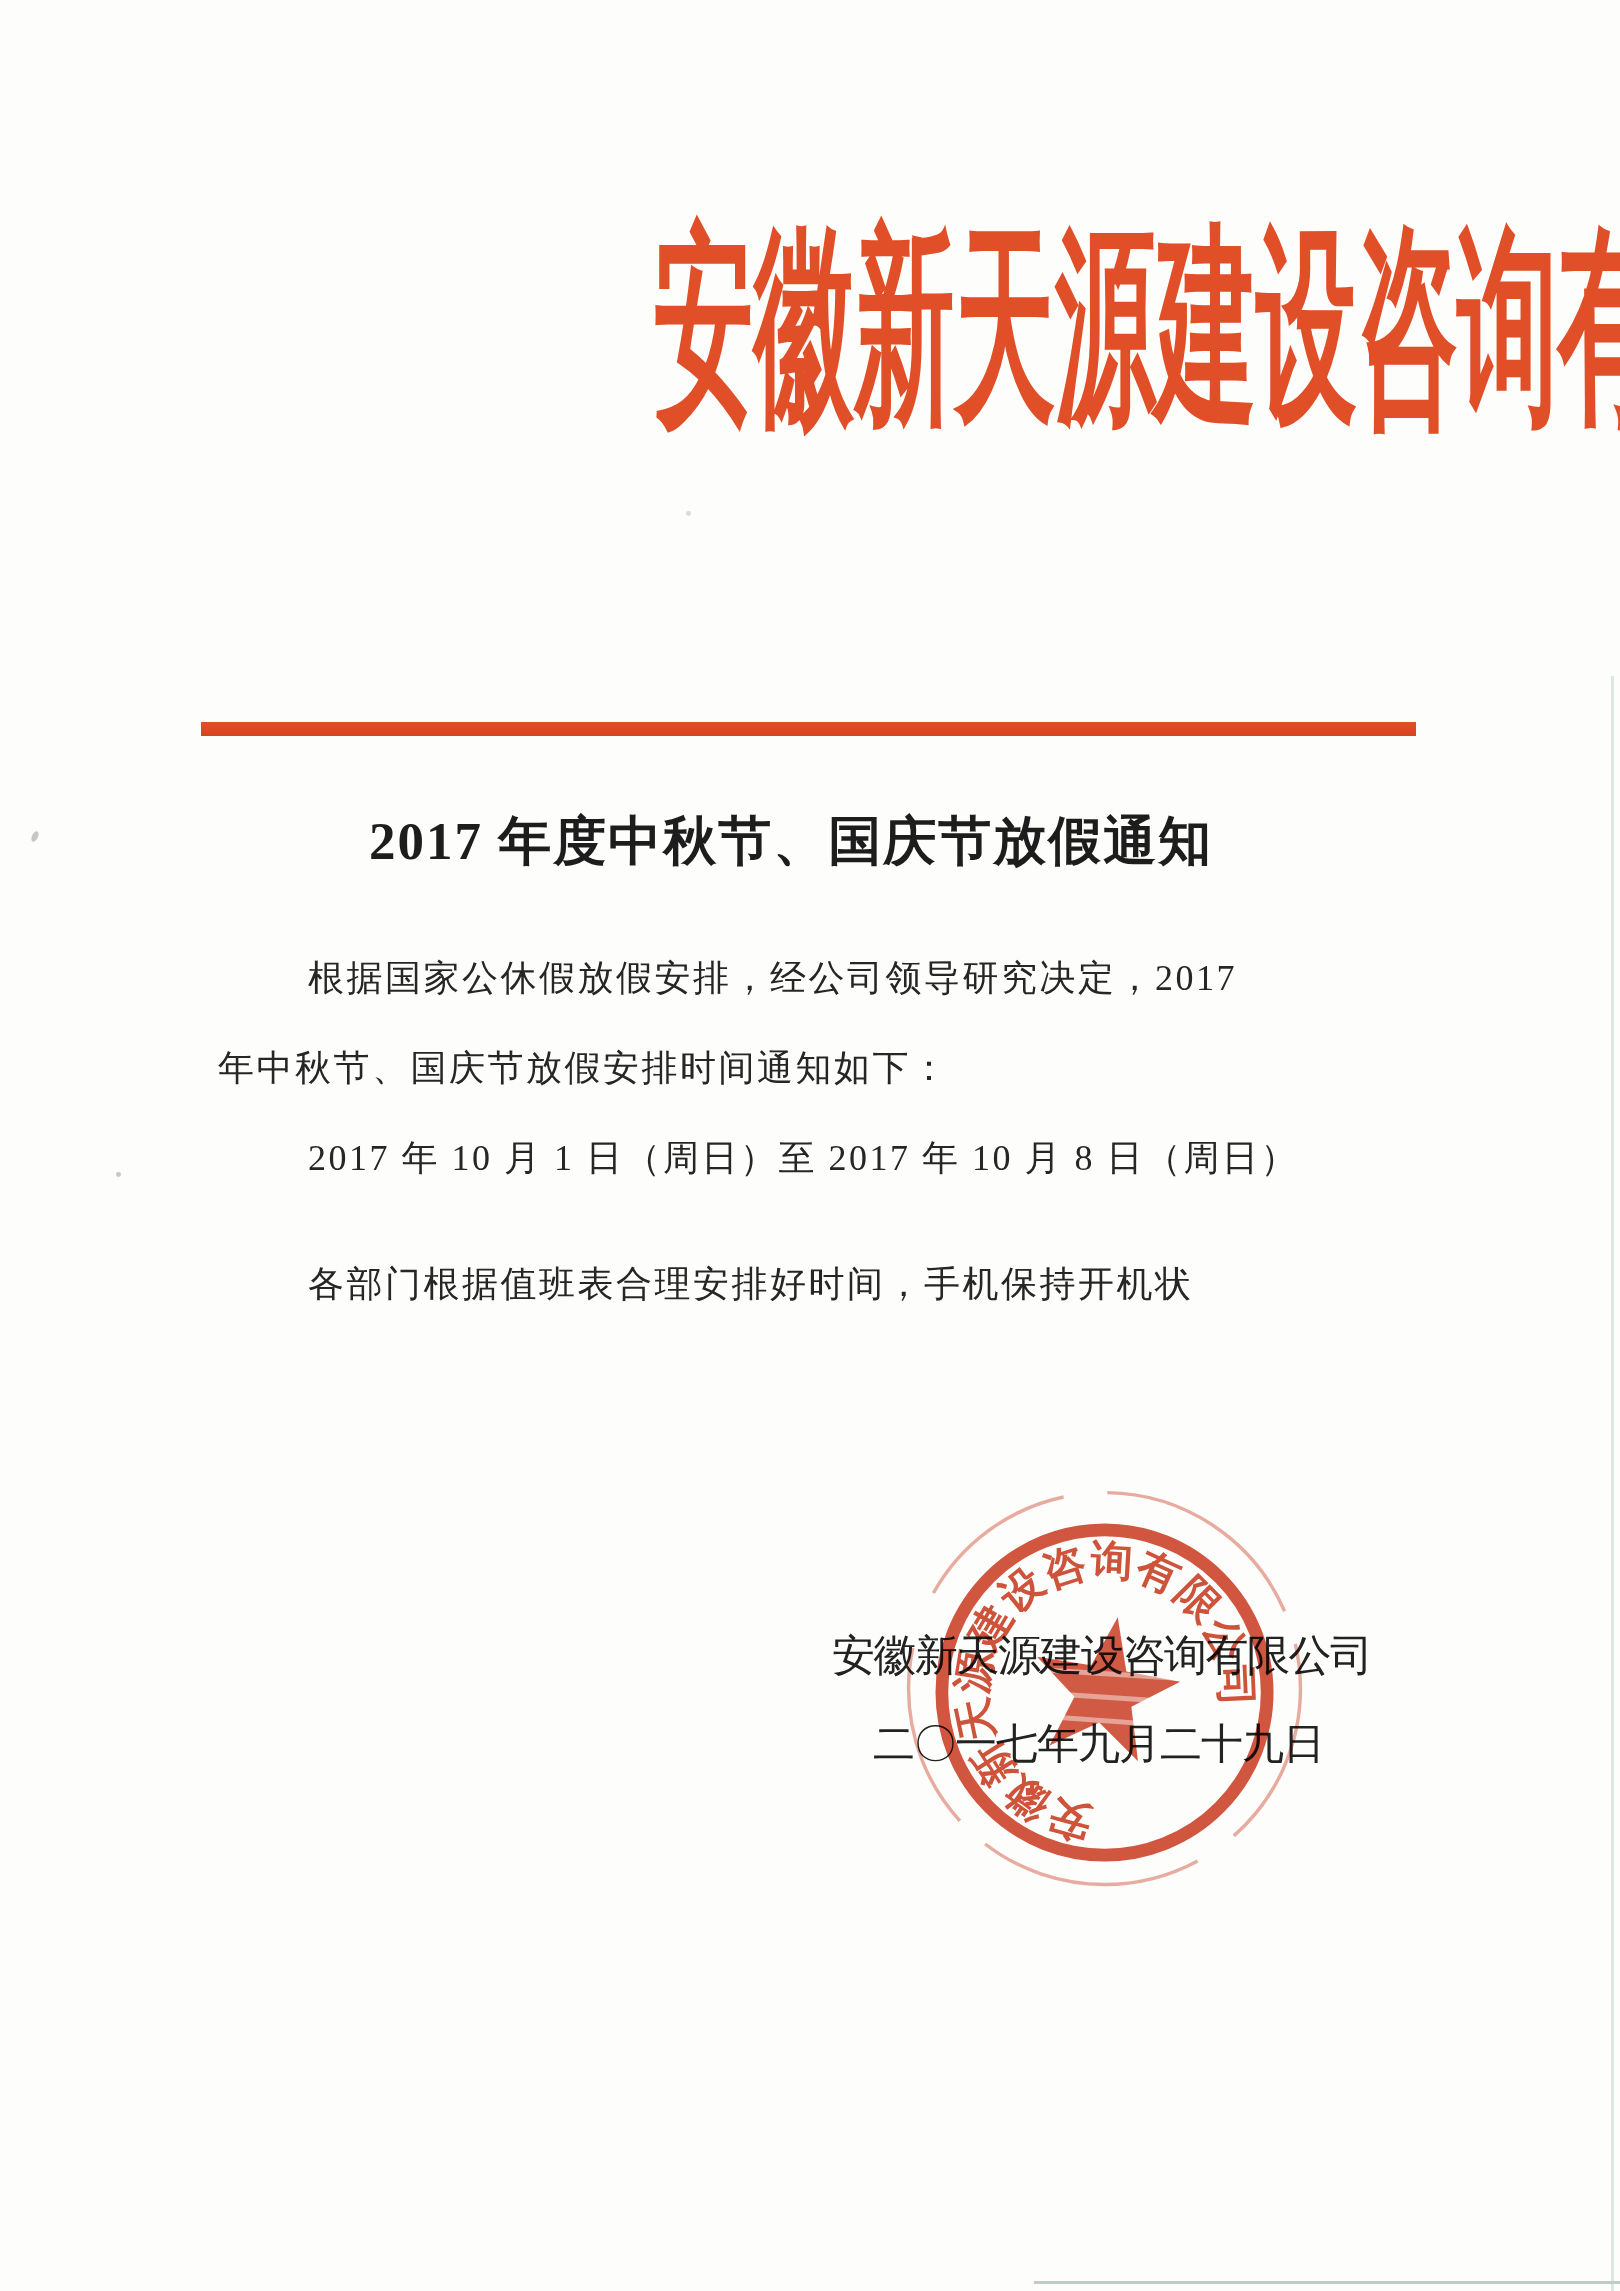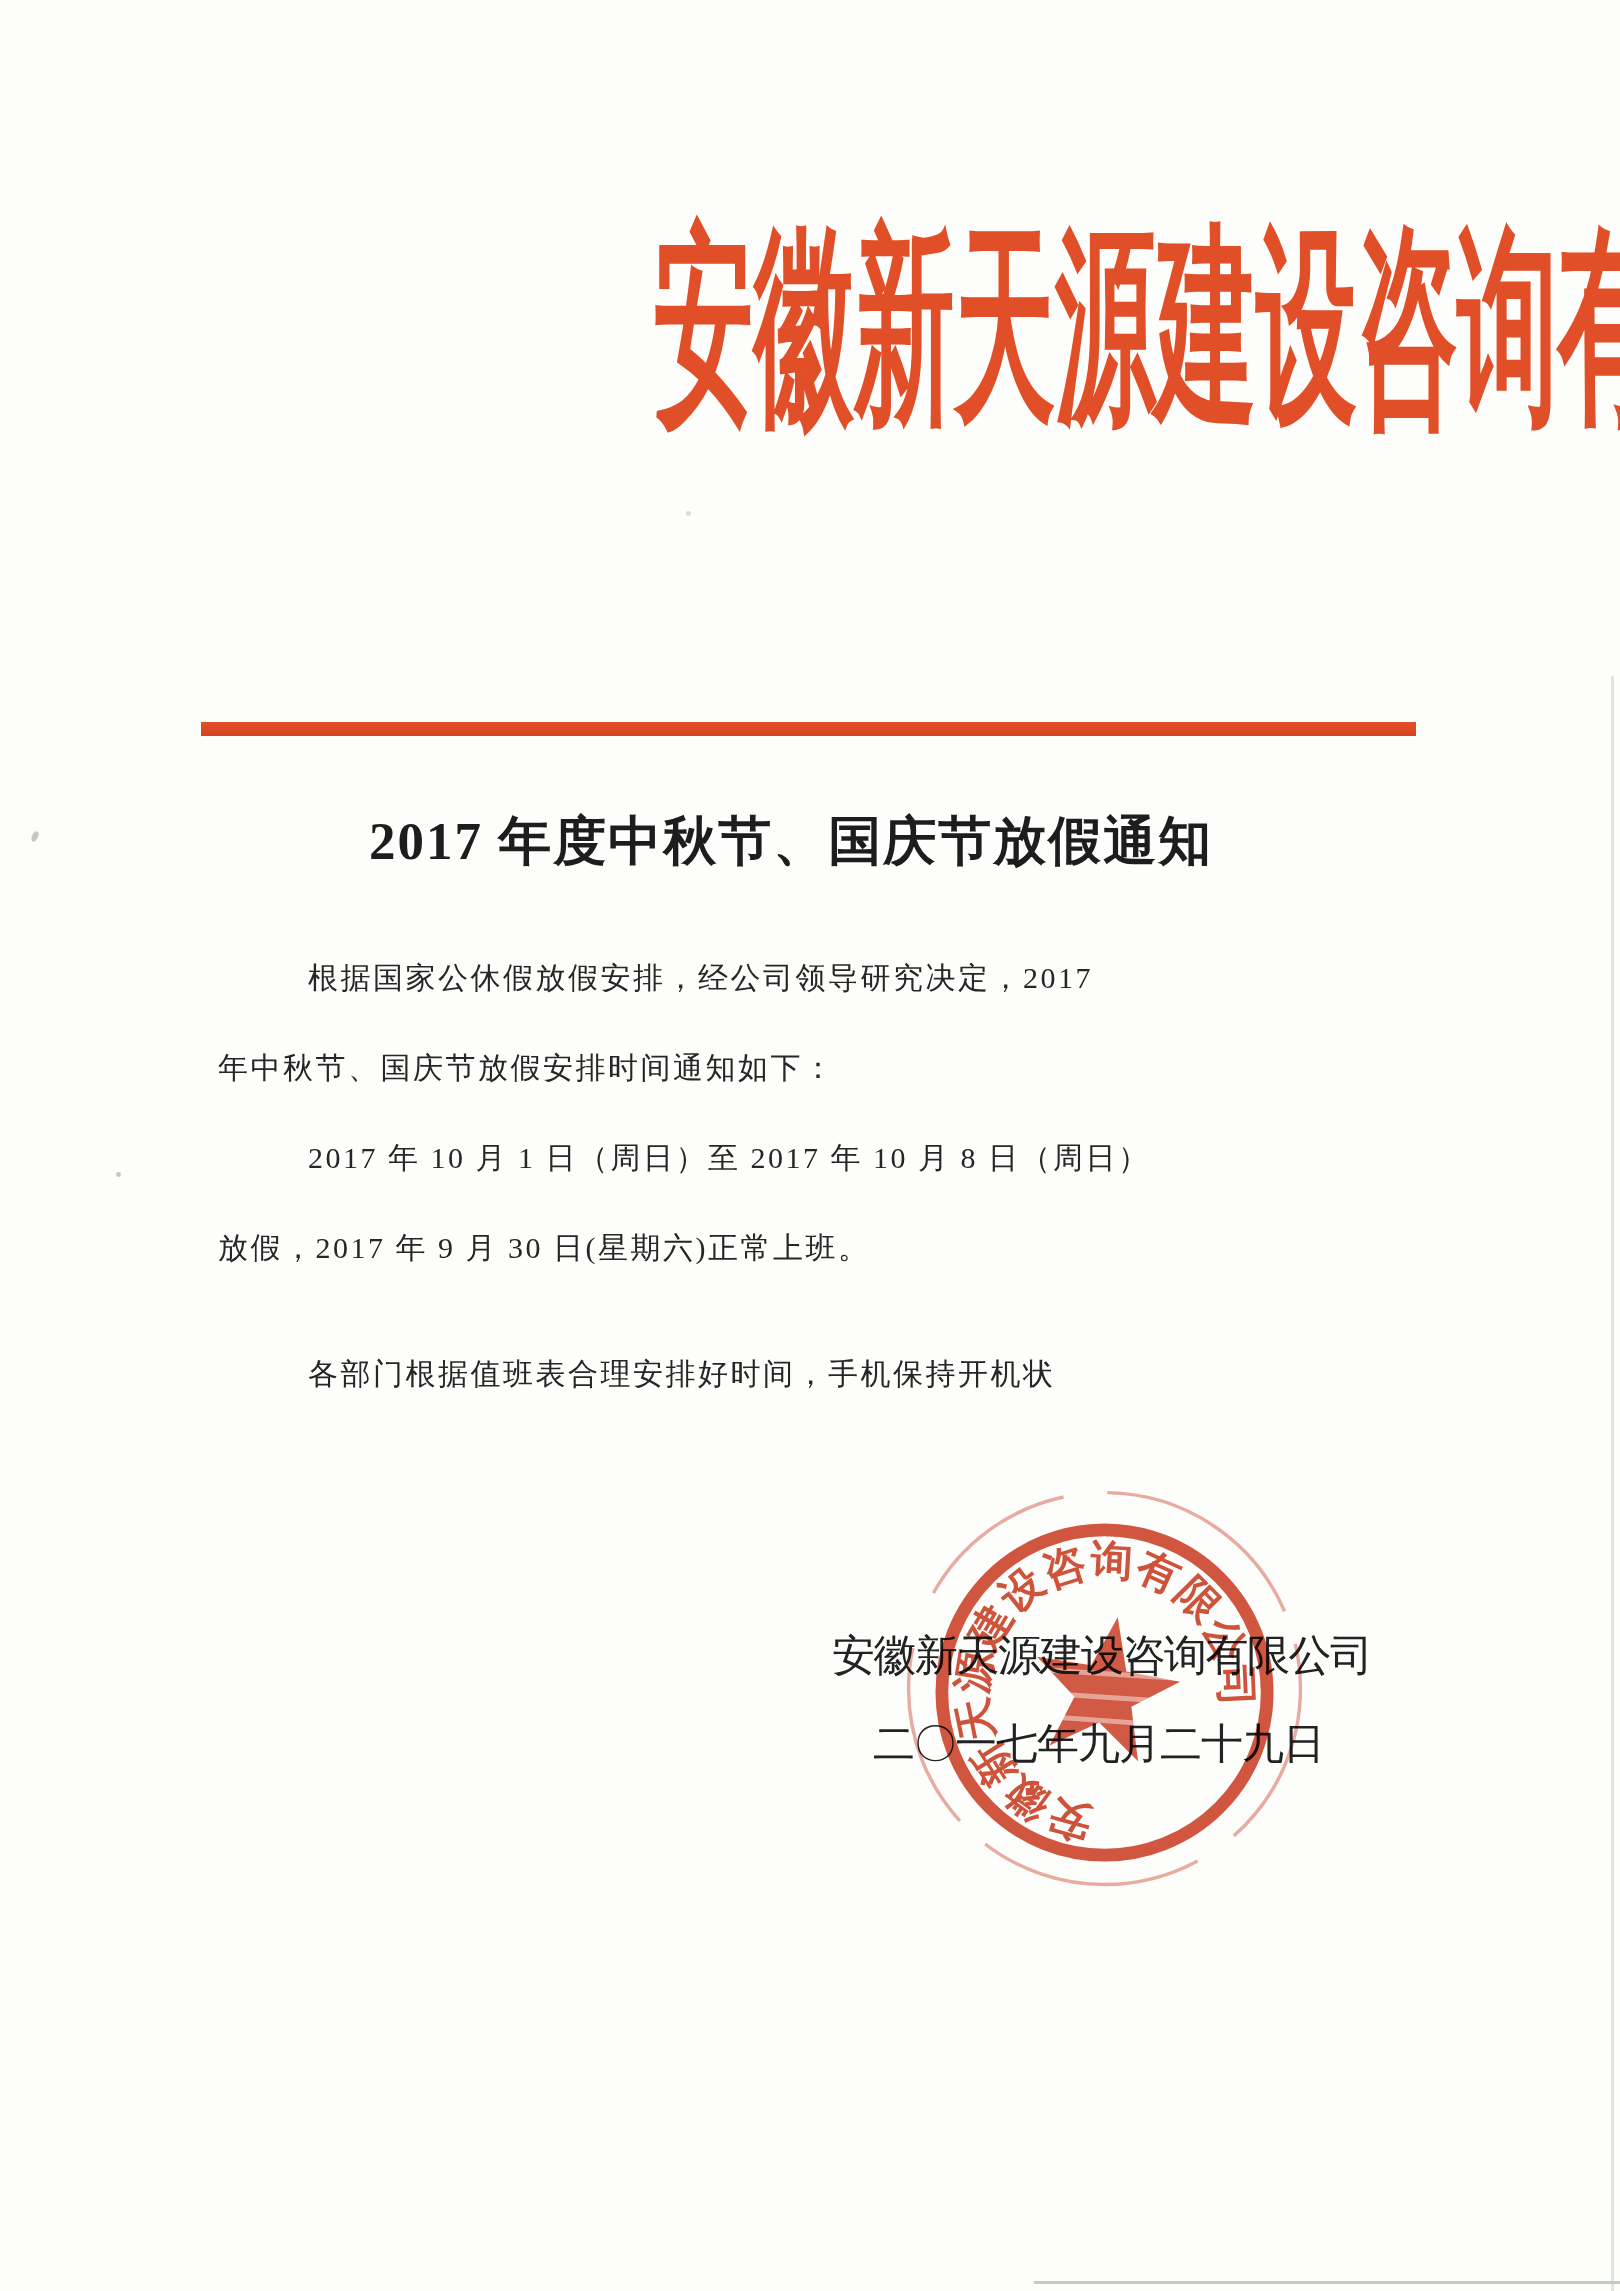--- a/index.html
+++ b/index.html
@@ -31,21 +31,21 @@
     background:linear-gradient(#e2502a,#d6431f);
   }
   
   .title{
     position:absolute;top:806px;left:0;width:1582px;text-align:center;
     font-size:53px;font-weight:bold;letter-spacing:2px;color:#1d1d1d;
   }
   
   .body-text{position:absolute;left:218px;top:933px;width:1235px;}
   .body-line{
-    line-height:90px;font-size:30px;letter-spacing:2.5px;
+    line-height:90px;font-size:36px;letter-spacing:2.5px;
     white-space:nowrap;color:#262626;
   }
   .indent{padding-left:90px;}
   .para-gap{margin-top:36px;}
   
   .sig-company{
     position:absolute;left:832px;top:1627px;
     font-size:43px;letter-spacing:-1.5px;white-space:nowrap;color:#222;
     z-index:3;mix-blend-mode:multiply;
   }
@@ -82,21 +82,20 @@
 
 
   <div class="divider"></div>
 
   <div class="title">2017 年度中秋节、国庆节放假通知</div>
 
   <div class="body-text">
     <div class="body-line indent">根据国家公休假放假安排，经公司领导研究决定，2017</div>
     <div class="body-line">年中秋节、国庆节放假安排时间通知如下：</div>
     <div class="body-line indent">2017 年 10 月 1 日（周日）至 2017 年 10 月 8 日（周日）</div>
-    <div class="body-line">放假，2017 年 9 月 30 日(星期六)正常上班。</div>
     <div class="body-line indent para-gap">各部门根据值班表合理安排好时间，手机保持开机状</div>
   </div>
 
   <svg class="stamp" viewBox="0 0 445 445">
     <defs>
       <path id="stampTextCircle" d="M 222,342 A 120,120 0 1 1 222,102 A 120,120 0 1 1 222,342"></path>
     </defs>
 
     <circle cx="222" cy="218" r="200" fill="none" stroke-width="3.5" opacity="0.45" stroke-dasharray="170 45 230 35 190 60" stroke="#ca3a20"></circle>
 

